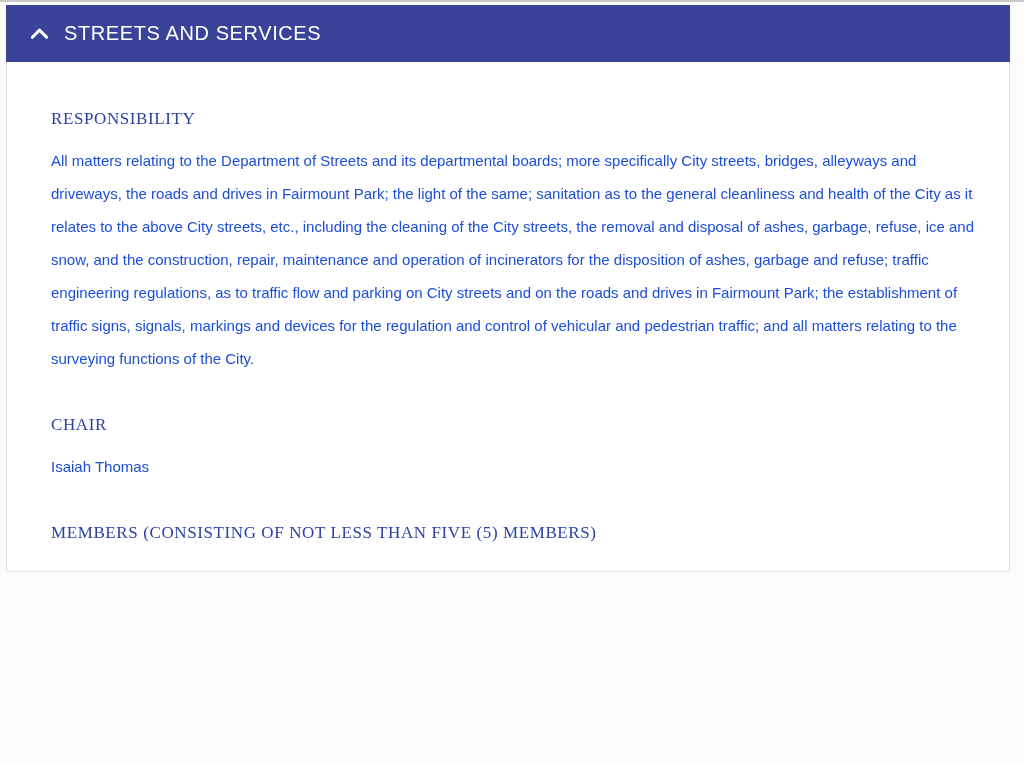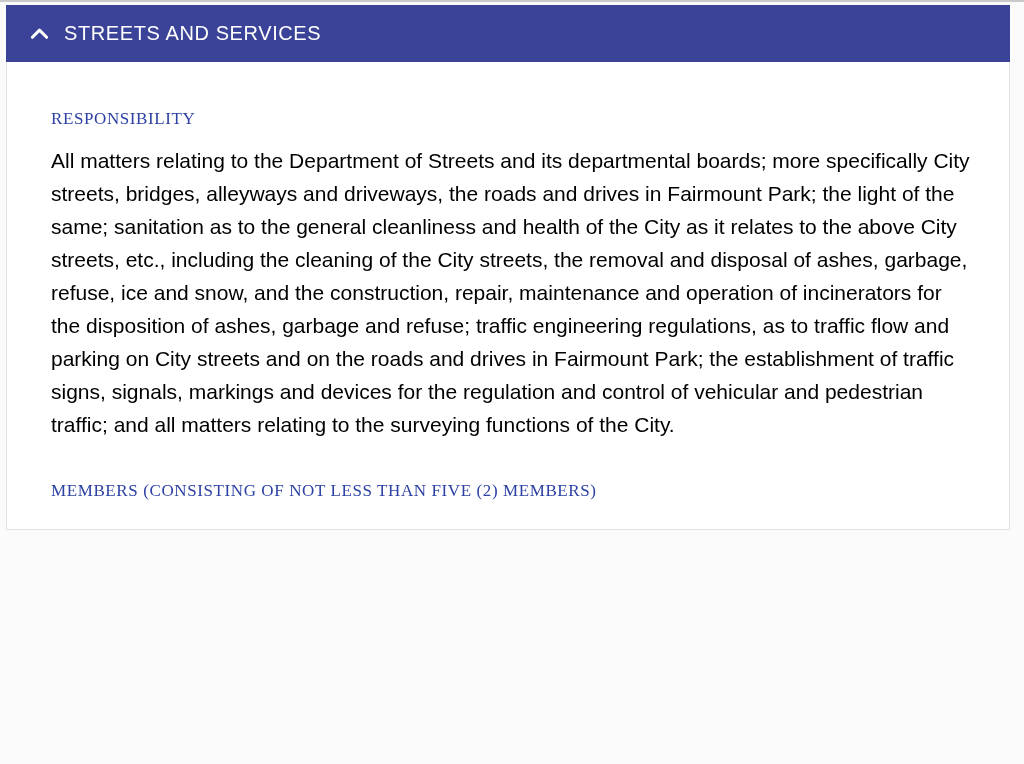--- a/index.html
+++ b/index.html
@@ -60,22 +60,22 @@
     font-weight: 400;
     letter-spacing: 0.6px;
     line-height: 24px;
     font-family: Liberation Serif, serif;
   }
   .section-heading.first {
     margin-top: 45px;
   }
   .section-body {
     margin: 13px 0 0;
-    color: #000000;
-    font-size: 21px;
+    color: #1d4ed8;
+    font-size: 15px;
     font-weight: 400;
     line-height: 33px;
   }
 </style>
 </head>
 <body>
 
 <div class="top-rule"></div>
 
 <section class="accordion">
@@ -87,18 +87,20 @@
       </svg>
     </span>
     <h2 class="accordion-title">STREETS AND SERVICES</h2>
   </header>
 
   <div class="accordion-body">
 
     <h3 class="section-heading first">RESPONSIBILITY</h3>
     <p class="section-body">All matters relating to the Department of Streets and its departmental boards; more specifically City streets, bridges, alleyways and driveways, the roads and drives in Fairmount Park; the light of the same; sanitation as to the general cleanliness and health of the City as it relates to the above City streets, etc., including the cleaning of the City streets, the removal and disposal of ashes, garbage, refuse, ice and snow, and the construction, repair, maintenance and operation of incinerators for the disposition of ashes, garbage and refuse; traffic engineering regulations, as to traffic flow and parking on City streets and on the roads and drives in Fairmount Park; the establishment of traffic signs, signals, markings and devices for the regulation and control of vehicular and pedestrian traffic; and all matters relating to the surveying functions of the City.</p>
 
+    <h3 class="section-heading">CHAIR</h3>
+    <p class="section-body">Isaiah Thomas</p>
 
 
-    <h3 class="section-heading">MEMBERS (CONSISTING OF NOT LESS THAN FIVE (2) MEMBERS)</h3>
+    <h3 class="section-heading">MEMBERS (CONSISTING OF NOT LESS THAN FIVE (5) MEMBERS)</h3>
 
   </div>
 </section>
 
 </body></html>

